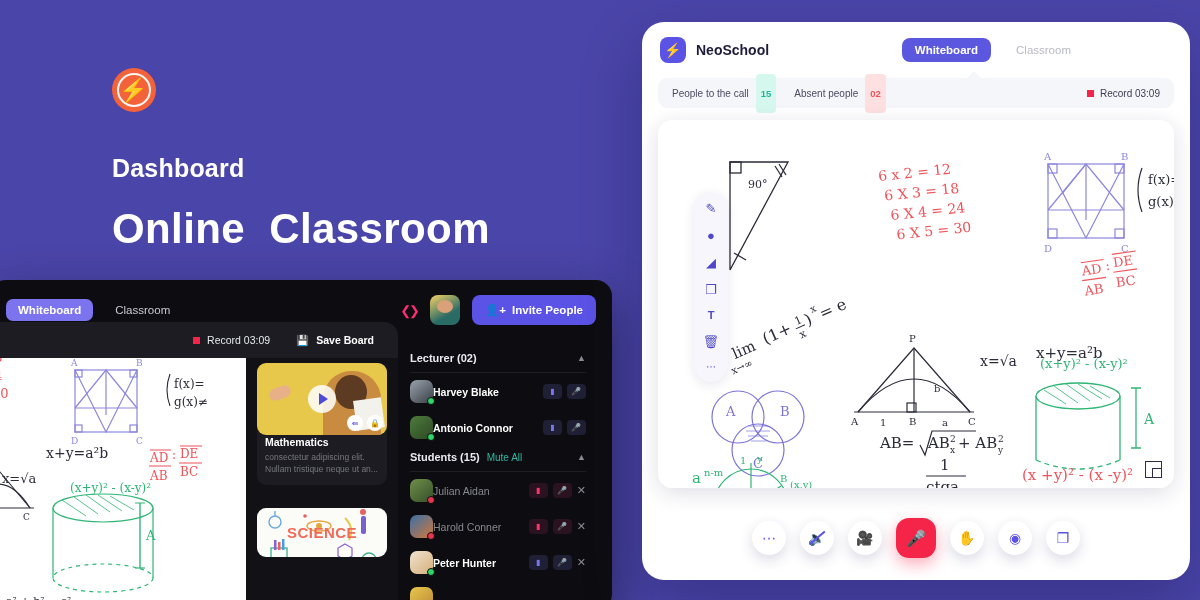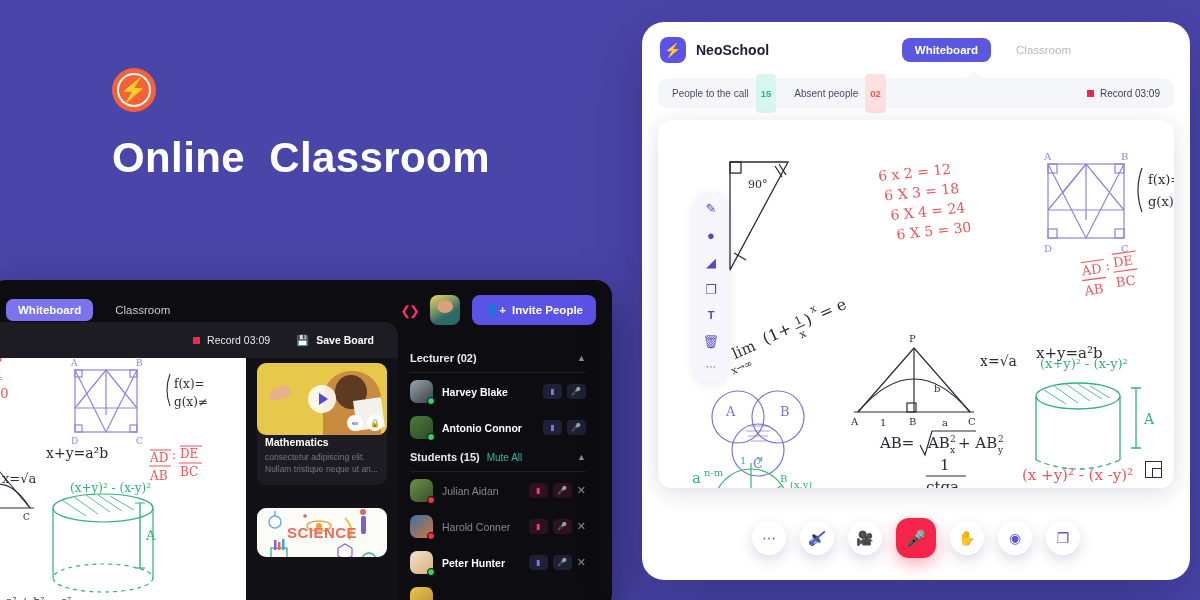--- a/index.html
+++ b/index.html
@@ -146,21 +146,21 @@
     position: absolute; left: 408px; top: 0; width: 200px; height: 270px;
     padding: 12px 12px 0 12px; overflow: hidden;
   }
   .group-head {
     display:flex; align-items:center; gap:7px; padding-bottom: 8px;
     border-bottom: 1px solid #1e1e24;
   }
   .group-title { color:#e9e9f0; font-size: 11px; font-weight:bold; }
   .mute-all { color:#2fb9a0; font-size: 10px; cursor:pointer; }
   .chev { margin-left:auto; color:#8c8c99; font-size: 9px; }
-  .person-row { display:flex; align-items:center; gap:9px; padding: 7px 0 6px; }
+  .person-row { display:flex; align-items:center; padding: 7px 0 6px; }
   .p-av {
     width: 23px; height: 23px; border-radius: 7px; position:relative; flex:0 0 auto;
   }
   .p-av .dot {
     position:absolute; right:-2px; bottom:-2px; width:8px; height:8px;
     border-radius:50%; border:1.5px solid #0d0d11;
   }
   .p-name { font-size: 10.5px; flex:1; white-space:nowrap; }
   .p-ctrls { display:flex; align-items:center; gap:5px; }
   .p-btn {
@@ -251,20 +251,21 @@
     background:#5b52e6; transform: rotate(-40deg);
   }
 </style>
 </head>
 <body>
 
 <div class="hero">
   <div class="hero-logo">
     <span class="bolt">⚡</span>
   </div>
+  <div class="hero-kicker">Dashboard</div>
   <div class="hero-title">Online  Classroom</div>
 </div>
 
 <div class="dark-app">
   <div class="dark-top">
     <div class="tabs">
       <div class="tab active">Whiteboard</div>
       <div class="tab">Classroom</div>
     </div>
     <div class="dark-top-right">

